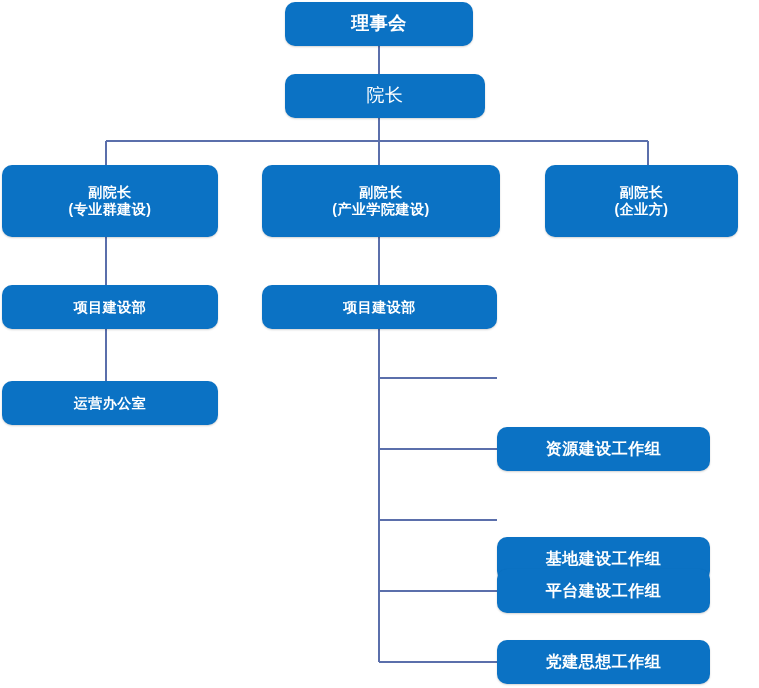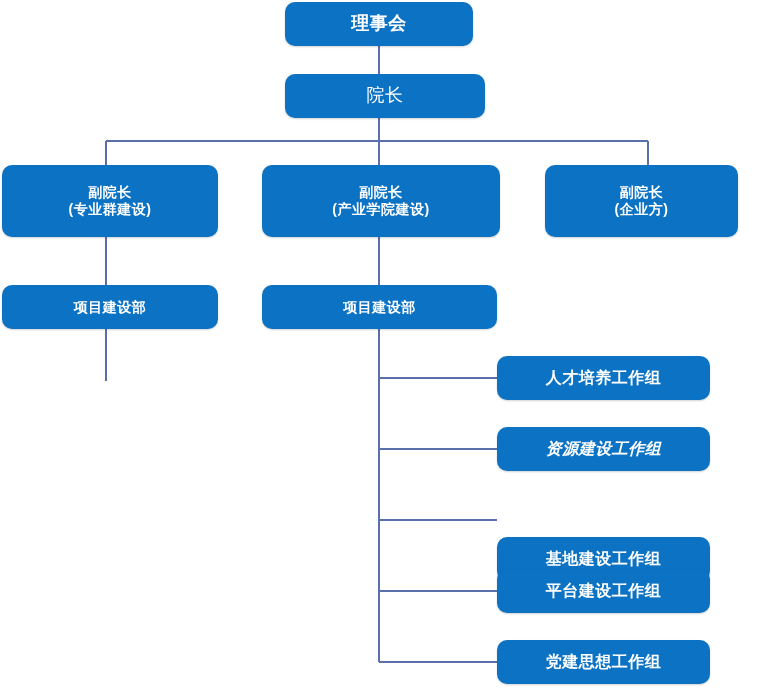--- a/index.html
+++ b/index.html
@@ -106,26 +106,26 @@
   </div>
 
   <div class="node bold f17" style="left:2px; top:285px; width:216px; height:44px;">
     <span class="txt">项目建设部</span>
   </div>
 
   <div class="node bold f17" style="left:262px; top:285px; width:235px; height:44px;">
     <span class="txt">项目建设部</span>
   </div>
 
-
-  <div class="node bold f16" style="left:497px; top:356px; width:213px; height:44px;">
-    <span class="txt">人才培养工作组</span>
+  <div class="node bold f17" style="left:2px; top:381px; width:216px; height:44px;">
+    <span class="txt">运营办公室</span>
   </div>
 
-  <div class="node bold f16" style="left:497px; top:427px; width:213px; height:44px;font-style:italic;">
+
+  <div class="node bold f16" style="left:497px; top:427px; width:213px; height:44px;">
     <span class="txt">资源建设工作组</span>
   </div>
 
   <div class="node bold f16" style="left:497px; top:498px; width:213px; height:44px;margin-top:39px;">
     <span class="txt">基地建设工作组</span>
   </div>
 
   <div class="node bold f16" style="left:497px; top:640px; width:213px; height:44px;">
     <span class="txt">党建思想工作组</span>
   </div>

